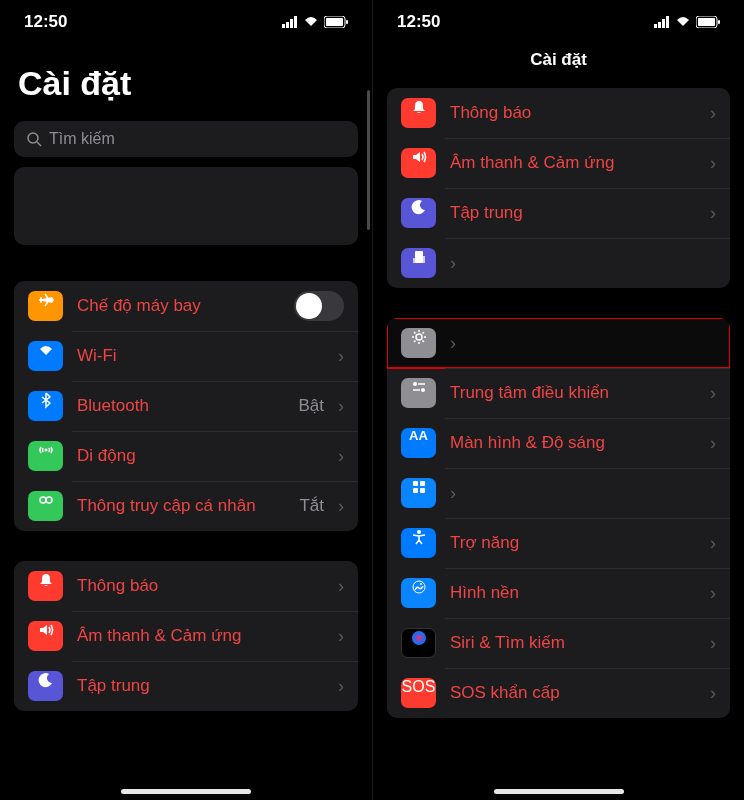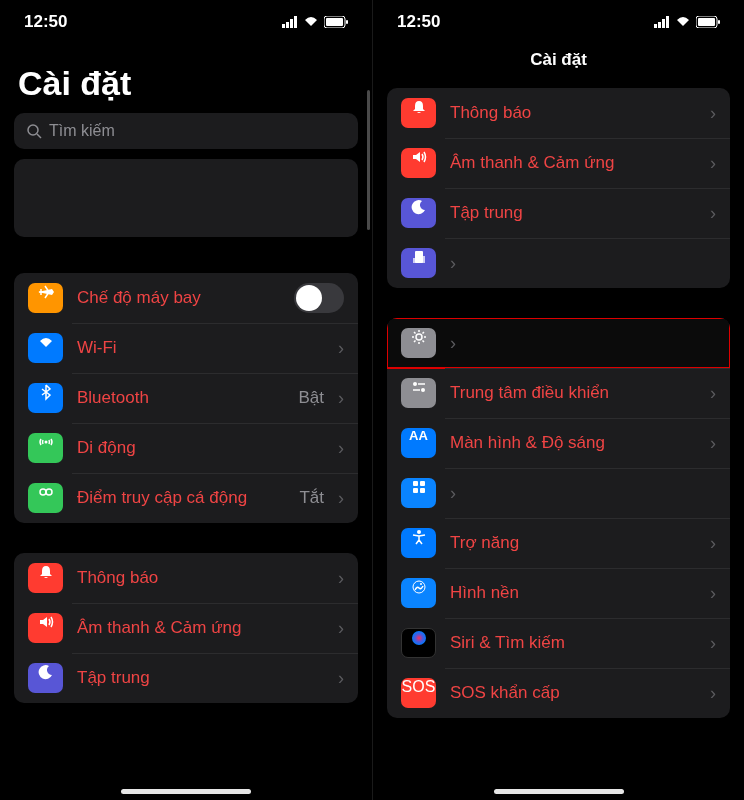--- a/index.html
+++ b/index.html
@@ -40,21 +40,21 @@
       padding: 24px 18px 10px;
     }
     .title-centered {
       color: #fff;
       font-size: 17px;
       font-weight: 600;
       text-align: center;
       padding: 10px 0 18px;
     }
     .search-bar {
-      margin: 0 14px 10px;
+      margin: 8px 14px 10px;
       background: #1c1c1e;
       border-radius: 10px;
       padding: 9px 12px;
       display: flex;
       align-items: center;
       gap: 7px;
       color: #8e8e93;
       font-size: 16px;
     }
     .profile-stub {
@@ -239,21 +239,21 @@
         <span class="row-label">Di động</span>
         <span class="chevron">›</span>
       </div>
       <div class="row">
         <div class="icon-box ic-green">
           <svg width="18" height="18" viewBox="0 0 18 18">
             <circle cx="6" cy="9" r="3" fill="none" stroke="#fff" stroke-width="1.5"></circle>
             <circle cx="12" cy="9" r="3" fill="none" stroke="#fff" stroke-width="1.5"></circle>
           </svg>
         </div>
-        <span class="row-label">Điểm truy cập cá động</span>
+        <span class="row-label">Thông truy cập cá nhân</span>
         <span class="row-detail">Tắt</span>
         <span class="chevron">›</span>
       </div>
     </div>
   <div class="section" id="left-g2">
       <div class="row">
         <div class="icon-box ic-red">
           <svg width="18" height="18" viewBox="0 0 18 18">
             <path d="M9 3 Q5 3 5 8 L5 11 L3 13 L15 13 L13 11 L13 8 Q13 3 9 3 M7 14 Q9 16 11 14" fill="#fff"></path>
           </svg>

